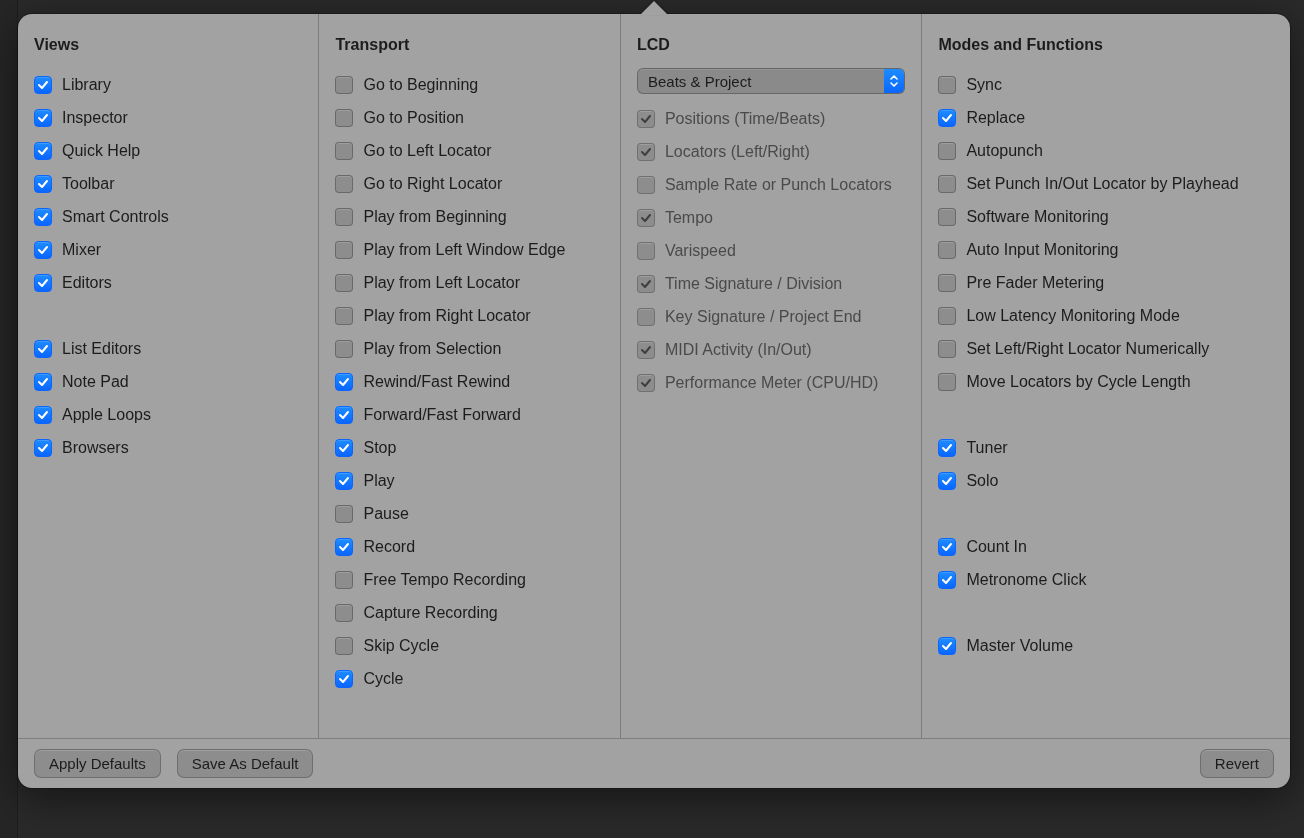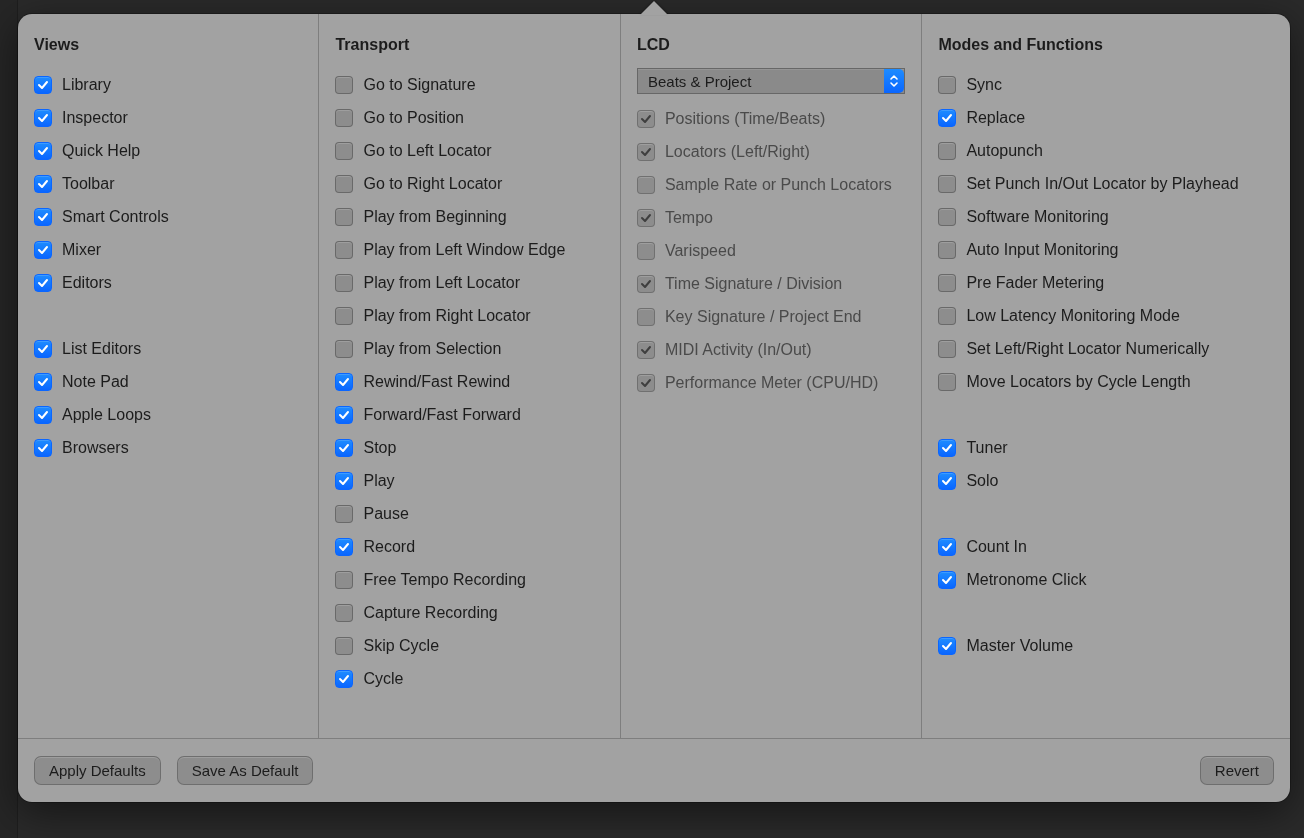--- a/index.html
+++ b/index.html
@@ -99,21 +99,21 @@
     text-align: center;
   }
   .lbl.disabled { color: #4a4a4a; }
 
   .dropdown {
     display: flex;
     align-items: center;
     height: 26px;
     background: #8a8a8a;
     border: 1px solid rgba(0,0,0,.25);
-    border-radius: 0;
+    border-radius: 6px;
     margin: 0 0 8px 0;
     position: relative;
     cursor: pointer;
     box-shadow: inset 0 1px 0 rgba(255,255,255,.1);
   }
   .dropdown .dd-label {
     padding: 0 10px;
     font-size: 15px;
     color: #1c1c1c;
     flex: 1;
@@ -121,21 +121,21 @@
   .dropdown .dd-btn {
     width: 20px; height: 100%;
     border-left: 0;
     border-radius: 0 5px 5px 0;
     background: linear-gradient(180deg,#1e8cff,#0a66ff);
     display:flex; align-items:center; justify-content:center;
   }
   .dd-btn svg { width: 10px; height: 14px; }
 
   .footer {
-    height: 64px;
+    height: 50px;
     border-top: 1px solid rgba(0,0,0,.22);
     display: flex;
     align-items: center;
     padding: 0 16px;
     gap: 16px;
   }
   .footer .btn {
     background: #8d8d8d;
     border: 1px solid rgba(0,0,0,.22);
     border-radius: 7px;
@@ -252,21 +252,21 @@
             <div class="lbl">Browsers</div>
           </div>
         </div>
     </div>
 
     <div class="col">
       <h3>Transport</h3>
       <div class="item-list">
           <div class="row">
             <div class="chk"></div>
-            <div class="lbl">Go to Signature</div>
+            <div class="lbl">Go to Beginning</div>
           </div>
           <div class="row">
             <div class="chk"></div>
             <div class="lbl">Go to Position</div>
           </div>
           <div class="row">
             <div class="chk"></div>
             <div class="lbl">Go to Left Locator</div>
           </div>
           <div class="row">

